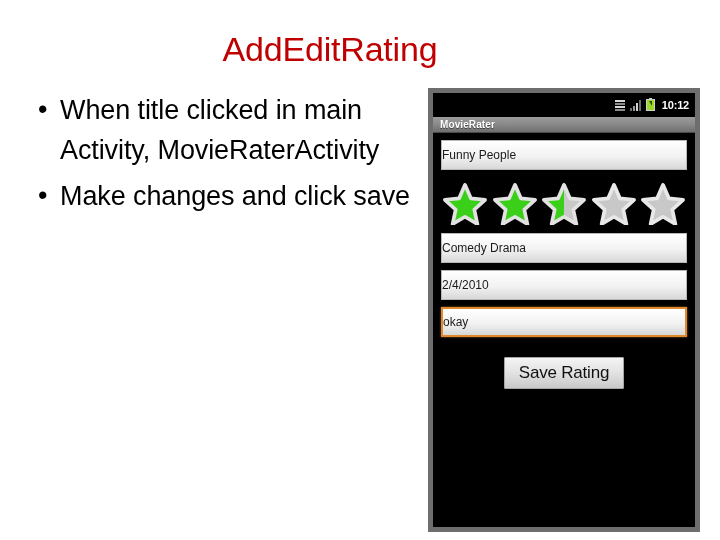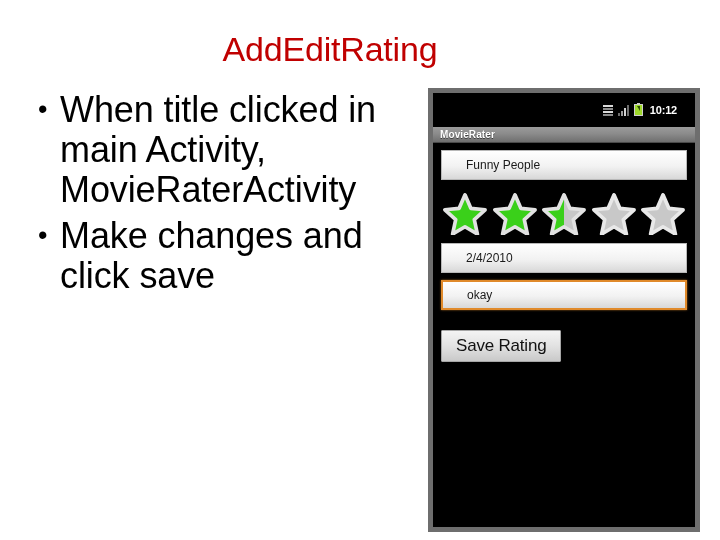--- a/index.html
+++ b/index.html
@@ -47,21 +47,21 @@
     width: 34px;
     font-size: 27px;
     line-height: 38px;
     color: #000;
     text-align: left;
     padding-left: 12px;
     box-sizing: border-box;
   }
   .bullet-text {
     flex: 1 1 auto;
-    font-size: 36px;
+    font-size: 27px;
     line-height: 40px;
     color: #000000;
     font-weight: 400;
     letter-spacing: -0.1px;
   }
 
   
   .phone-frame {
     position: absolute;
     left: 428px;
@@ -75,26 +75,26 @@
   .phone-screen {
     position: relative;
     width: 100%;
     height: 100%;
     background: #000000;
     overflow: hidden;
   }
 
   
   .status-bar {
-    height: 34px;
+    height: 24px;
     background: #000000;
     display: flex;
     align-items: center;
     justify-content: flex-end;
-    padding-right: 18px;
+    padding-right: 6px;
     box-sizing: border-box;
   }
   .status-icons {
     display: flex;
     align-items: center;
     gap: 5px;
   }
   .icon-sync {
     width: 10px;
     height: 12px;
@@ -188,21 +188,21 @@
     padding: 7px 8px 0 8px;
     box-sizing: border-box;
   }
   .field {
     height: 30px;
     background: linear-gradient(to bottom, #ffffff 0%, #f2f2f2 55%, #d8d8d8 100%);
     border: 1px solid #b8b8b8;
     box-sizing: border-box;
     display: flex;
     align-items: center;
-    padding-left: 24px;
+    padding-left: 0;
     margin-bottom: 7px;
     font-size: 12px;
     color: #1a1a1a;
   }
   .field.focused {
     border: 2px solid #e08a2b;
     box-shadow: 0 0 2px rgba(224,138,43,0.7);
   }
 
   
@@ -217,21 +217,21 @@
     width: 44px;
     height: 42px;
     position: relative;
     flex: 0 0 auto;
   }
   .star svg { display: block; width: 100%; height: 100%; }
 
   
   .save-row {
     display: flex;
-    justify-content: flex-start;
+    justify-content: center;
     margin-top: 20px;
   }
   .save-button {
     background: linear-gradient(to bottom, #f4f4f4 0%, #e2e2e2 50%, #c9c9c9 100%);
     border: 1px solid #a6a6a6;
     border-radius: 1px;
     padding: 5px 14px;
     font-size: 17px;
     color: #111111;
     letter-spacing: -0.2px;
@@ -325,20 +325,21 @@
         </span>
 
         <span class="star">
           <svg viewBox="0 0 48 46">
             <polygon points="24,2 30.4,16.8 46,18.4 34.2,29.1 37.6,45 24,37 10.4,45 13.8,29.1 2,18.4 17.6,16.8" fill="#c8c8c8" stroke="#e8e8e8" stroke-width="4" stroke-linejoin="round"></polygon>
           </svg>
         </span>
 
       </div>
 
+      <div class="field">Comedy Drama</div>
 
       <div class="field">2/4/2010</div>
 
 
       <div class="field focused">okay</div>
 
       <div class="save-row">
         <div class="save-button">Save Rating</div>
       </div>
 

